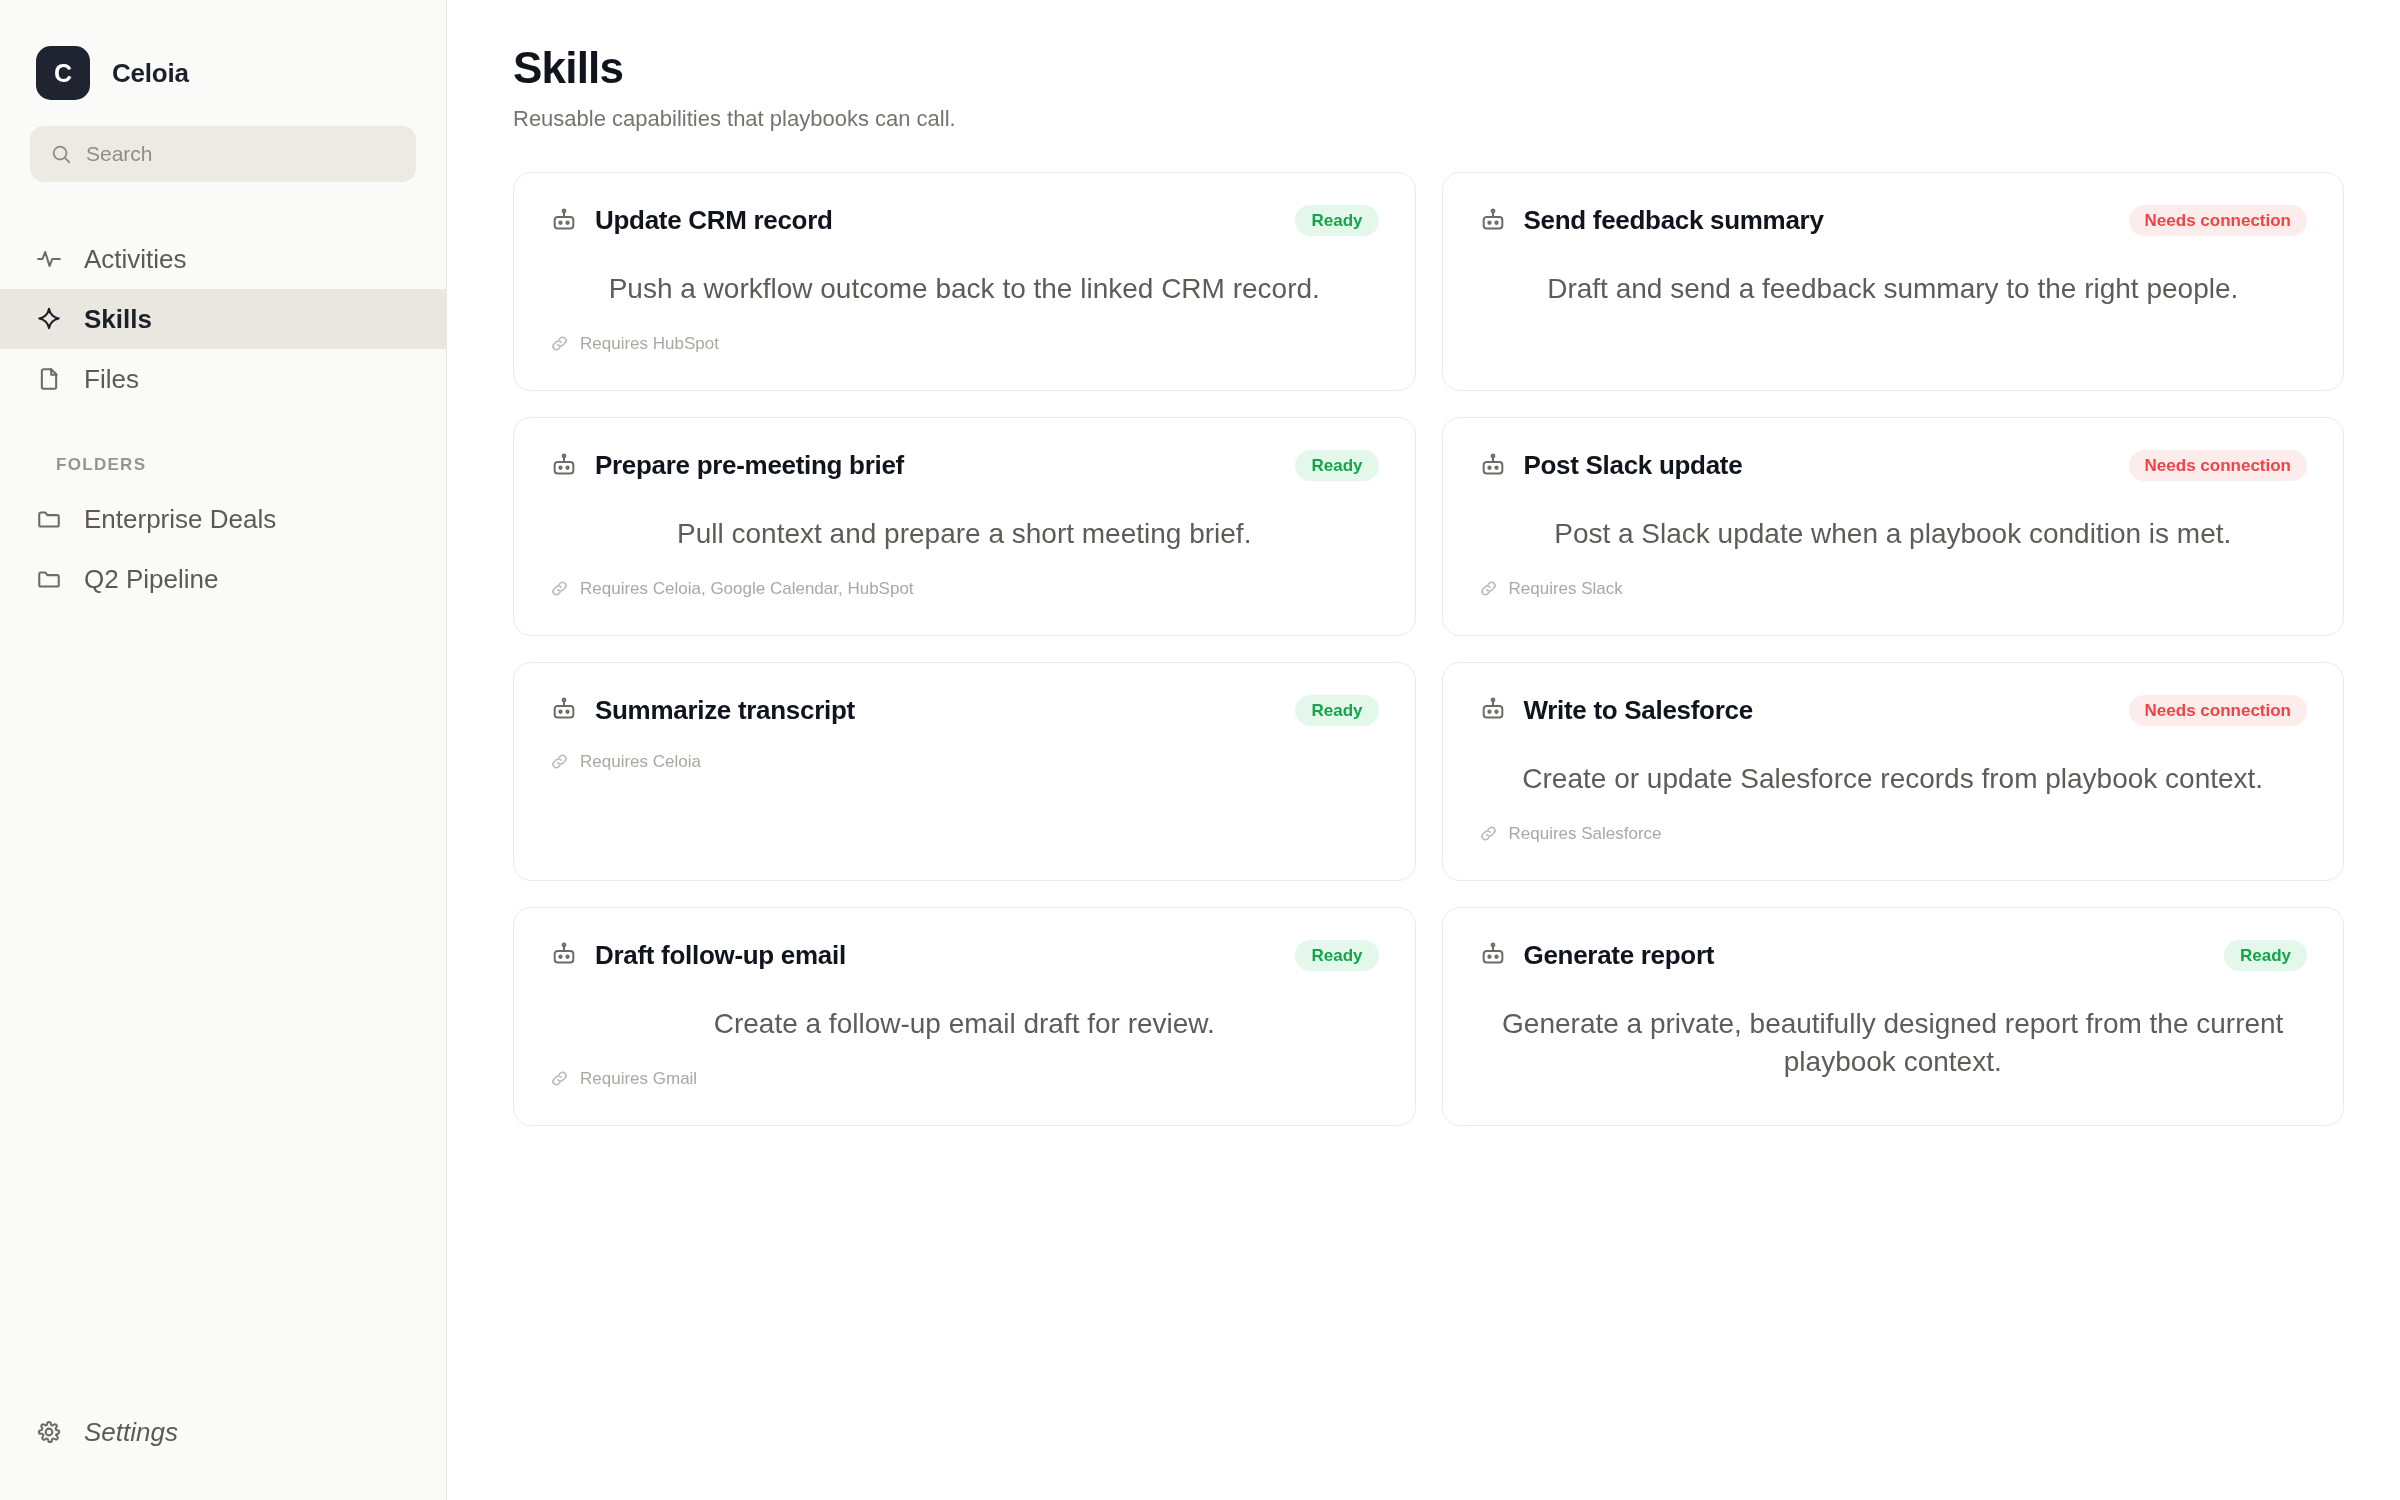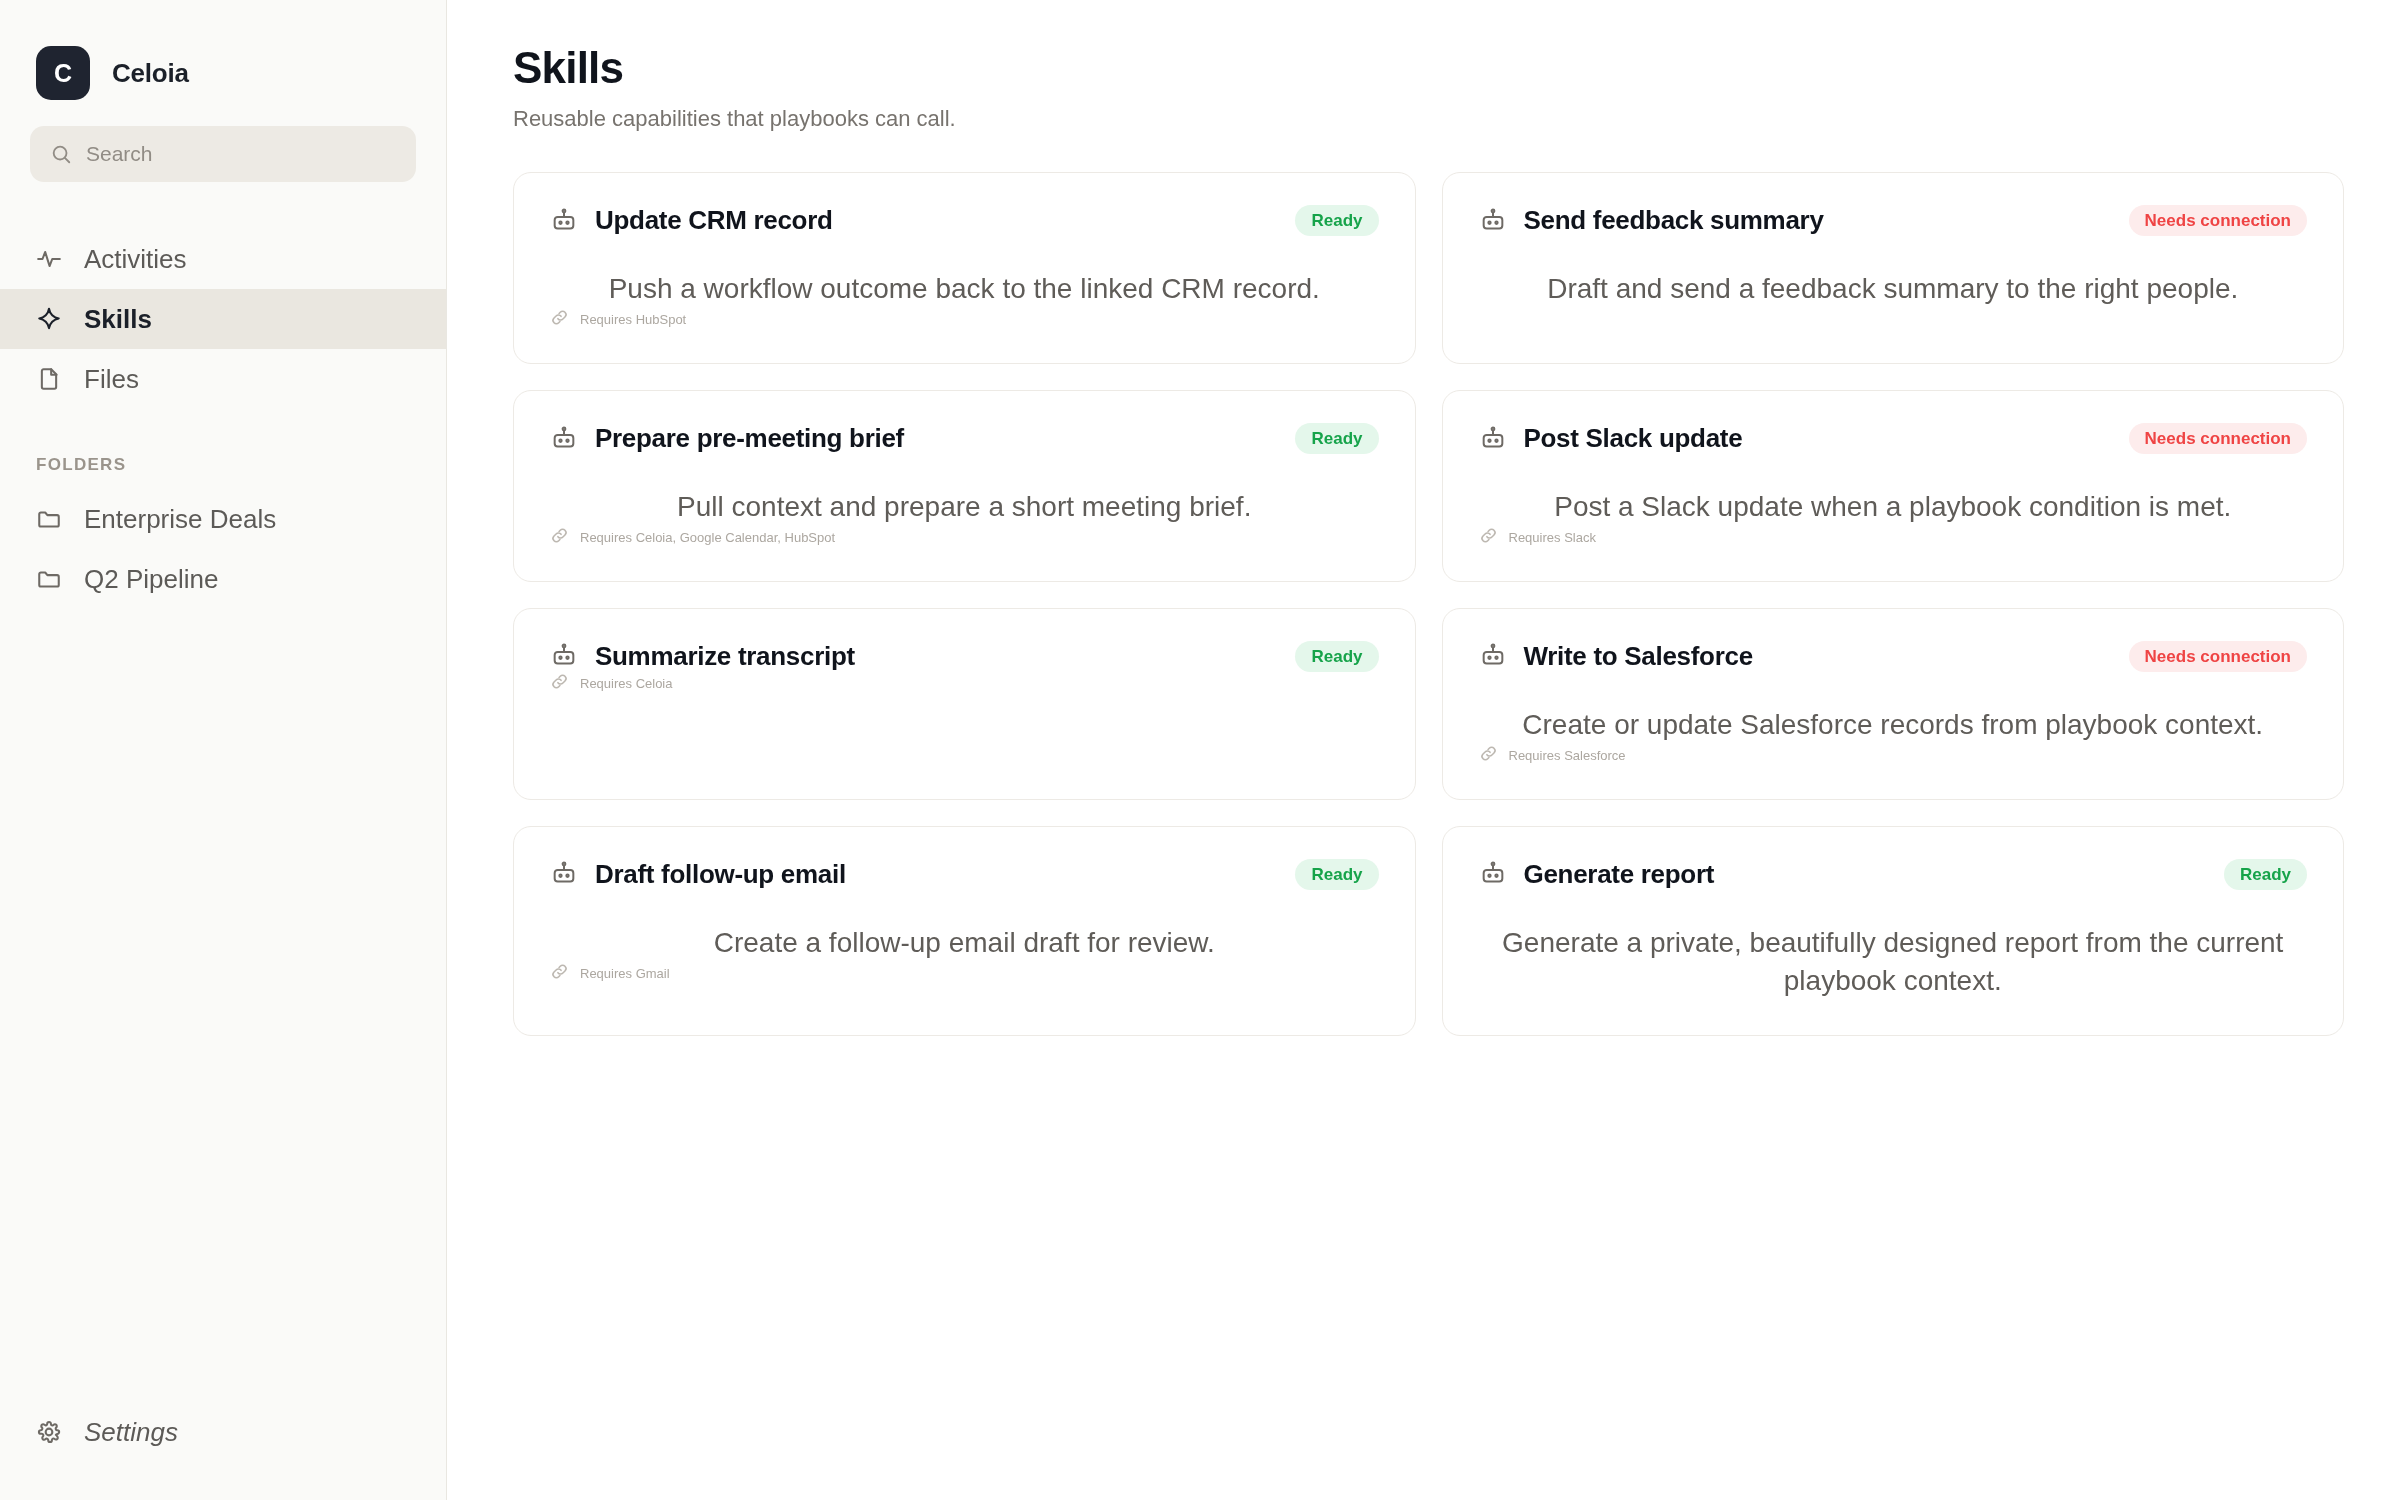--- a/index.html
+++ b/index.html
@@ -62,21 +62,21 @@
   }
   .nav-item.active {
     background: #EAE7E0;
     color: #1B2029; font-weight: bold;
   }
   .nav-item .ico { width: 26px; height: 26px; display:flex; align-items:center; justify-content:center; flex:0 0 26px;}
   .nav-item.active .ico svg { stroke: #1B2029; }
 
   .section-label {
     font-size: 17px; letter-spacing: 1.3px; font-weight: bold;
-    color: #9A948C; padding: 46px 36px 14px 36px;
+    color: #9A948C; padding: 46px 36px 14px 56px;
     text-transform: uppercase;
   }
   .folders { display:flex; flex-direction: column; }
 
   .sidebar-footer {
     position: absolute; left: 0; bottom: 38px; width: 100%; font-style: italic;
   }
 
   
   .main {
@@ -118,22 +118,22 @@
   .badge {
     font-size: 17px; font-weight: bold; border-radius: 999px;
     padding: 7px 16px; white-space: nowrap; line-height: 1;
   }
   .badge.ready { background: #E4F7EB; color: #16A34A; }
   .badge.needs { background: #FDECEC; color: #EF4444; }
   .card-desc {
     margin-top: 34px; font-size: 28px; color: #5F5C58; line-height: 1.35; text-align: center;
   }
   .card-req {
-    display: flex; align-items: flex-end; gap: 11px;
-    font-size: 13px; color: #ACA7A0;
+    margin-top: 26px; display: flex; align-items: flex-start; gap: 11px;
+    font-size: 17px; color: #ACA7A0;
   }
   .card-req svg { flex: 0 0 auto; display:block; }
 </style>
 </head>
 <body>
 
 <div class="app">
 
   <aside class="sidebar">
 

